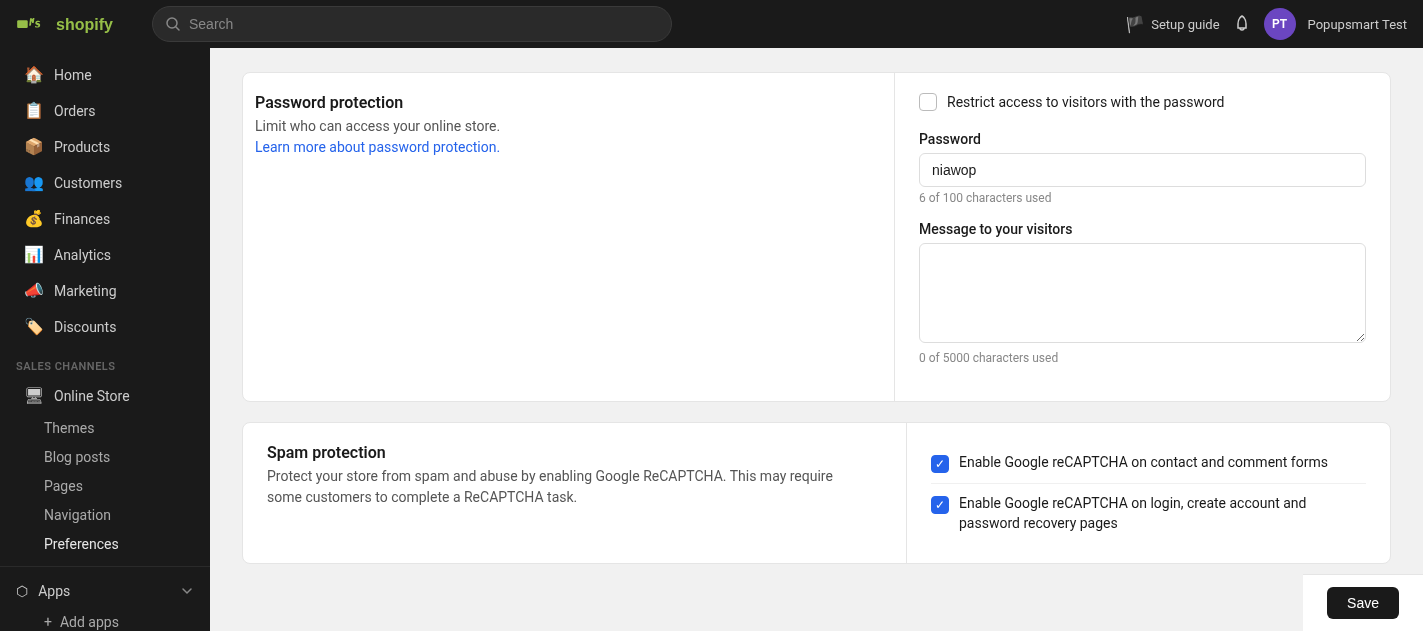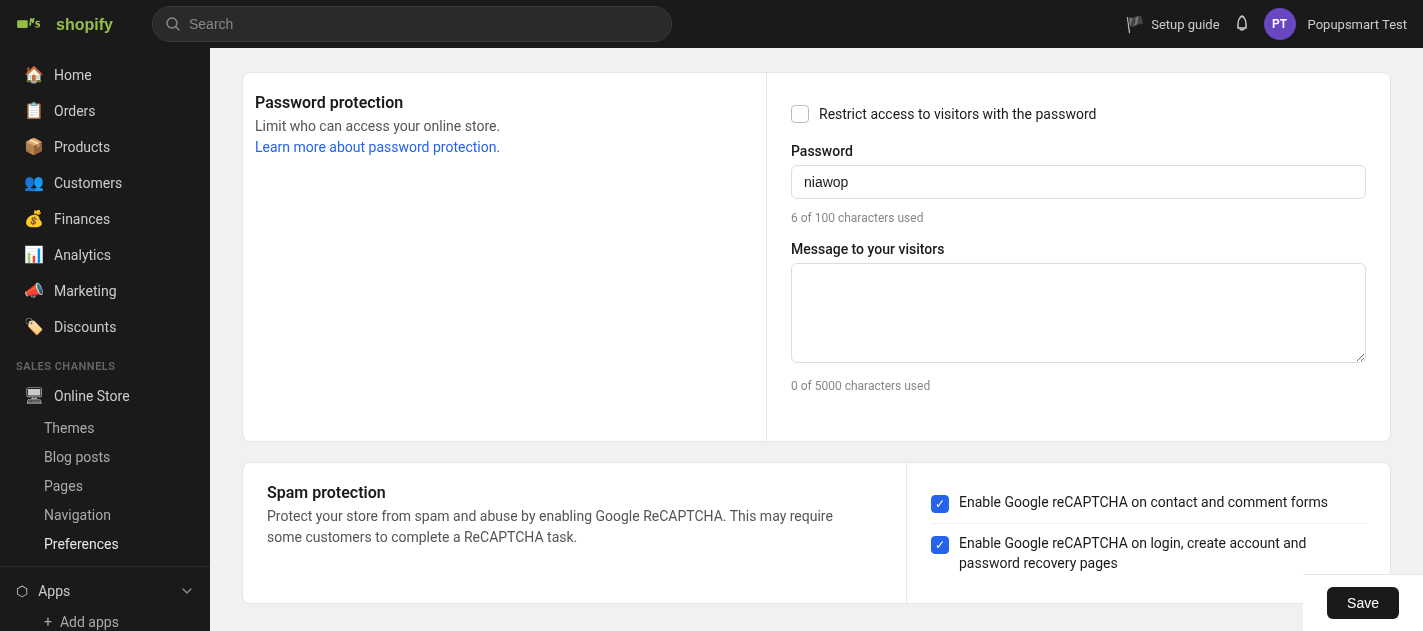--- a/index.html
+++ b/index.html
@@ -195,22 +195,22 @@
     
     .password-panel {
       display: flex;
       gap: 24px;
     }
     .password-left {
       flex: 1;
       padding: 20px 12px;
     }
     .password-right {
-      width: 624px;
-      padding: 32px 24px;
+      width: 496px;
+      padding: 20px 24px;
       border-left: 1px solid #e5e5e5;
     }
 
     .restrict-row {
       display: flex;
       align-items: center;
       gap: 10px;
       margin-bottom: 20px;
     }
     .checkbox {
@@ -245,21 +245,21 @@
       border: 1.5px solid #ddd;
       border-radius: 6px;
       padding: 8px 12px;
       font-size: 14px;
       color: #1a1a1a;
       outline: none;
     }
     .char-count {
       font-size: 12px;
       color: #888;
-      margin-top: 12px;
+      margin-top: 4px;
     }
     .form-textarea {
       width: 100%;
       border: 1.5px solid #ddd;
       border-radius: 6px;
       padding: 8px 12px;
       font-size: 14px;
       color: #1a1a1a;
       outline: none;
       resize: vertical;

